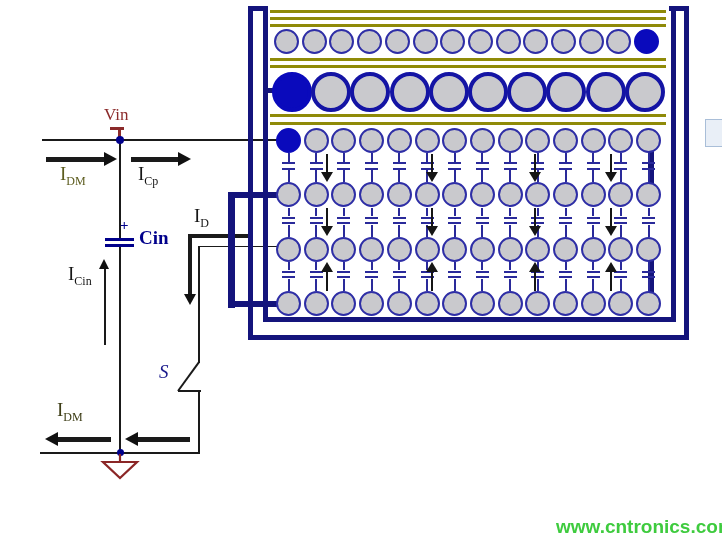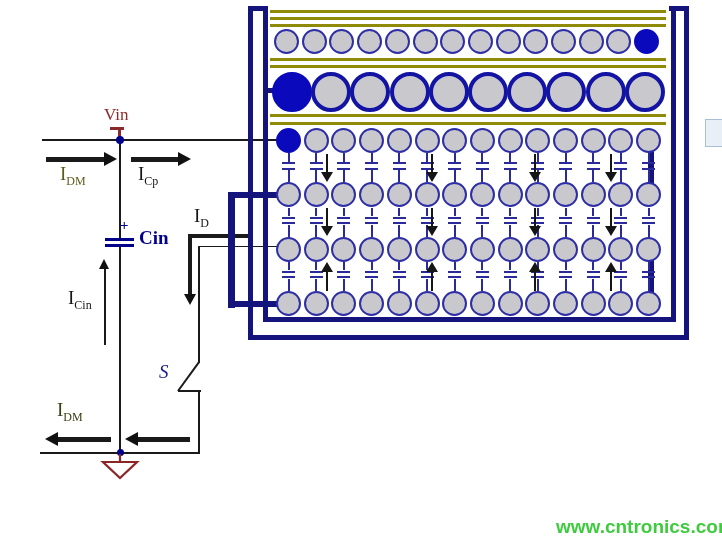--- a/index.html
+++ b/index.html
@@ -39,21 +39,21 @@
   <div class="tri" style="left:178px;top:152px;border-left:13px solid #111;border-top:7.5px solid transparent;border-bottom:7.5px solid transparent;"></div>
   <div class="cur" style="left:138px;top:164px;"><span>I</span><sub>Cp</sub></div>
 
   <div class="abs" style="left:105px;top:237.5px;width:29px;height:3px;background:#00008b;"></div>
   <div class="abs" style="left:105px;top:243.5px;width:29px;height:3px;background:#00008b;"></div>
   <div class="abs" style="left:120px;top:217px;font-size:15px;font-weight:bold;color:#00008b;">+</div>
   <div class="abs" style="left:139px;top:227px;font-size:19px;font-weight:bold;color:#00008b;">Cin</div>
 
   <div class="ln" style="left:103.5px;top:268px;width:2.2px;height:77px;"></div>
   <div class="tri" style="left:98.5px;top:259px;border-bottom:10px solid #111;border-left:5.5px solid transparent;border-right:5.5px solid transparent;"></div>
-  <div class="cur" style="left:68px;top:288px;"><span>I</span><sub>Cin</sub></div>
+  <div class="cur" style="left:68px;top:264px;"><span>I</span><sub>Cin</sub></div>
 
   <div class="ln" style="left:189px;top:233.5px;width:63px;height:4.5px;"></div>
   <div class="ln" style="left:187.5px;top:233.5px;width:4.5px;height:61px;"></div>
   <div class="tri" style="left:183.5px;top:294px;border-top:11px solid #111;border-left:6.5px solid transparent;border-right:6.5px solid transparent;"></div>
   <div class="cur" style="left:194px;top:206px;"><span>I</span><sub>D</sub></div>
 
   <div class="ln" style="left:198px;top:245.5px;width:94px;height:1.8px;"></div>
   <div class="ln" style="left:197.5px;top:246px;width:2px;height:116.5px;"></div>
   <div class="ln" style="left:178px;top:390px;width:36px;height:2px;transform:rotate(-54deg);transform-origin:0 50%;"></div>
   <div class="ln" style="left:178px;top:389.5px;width:23px;height:2px;"></div>

